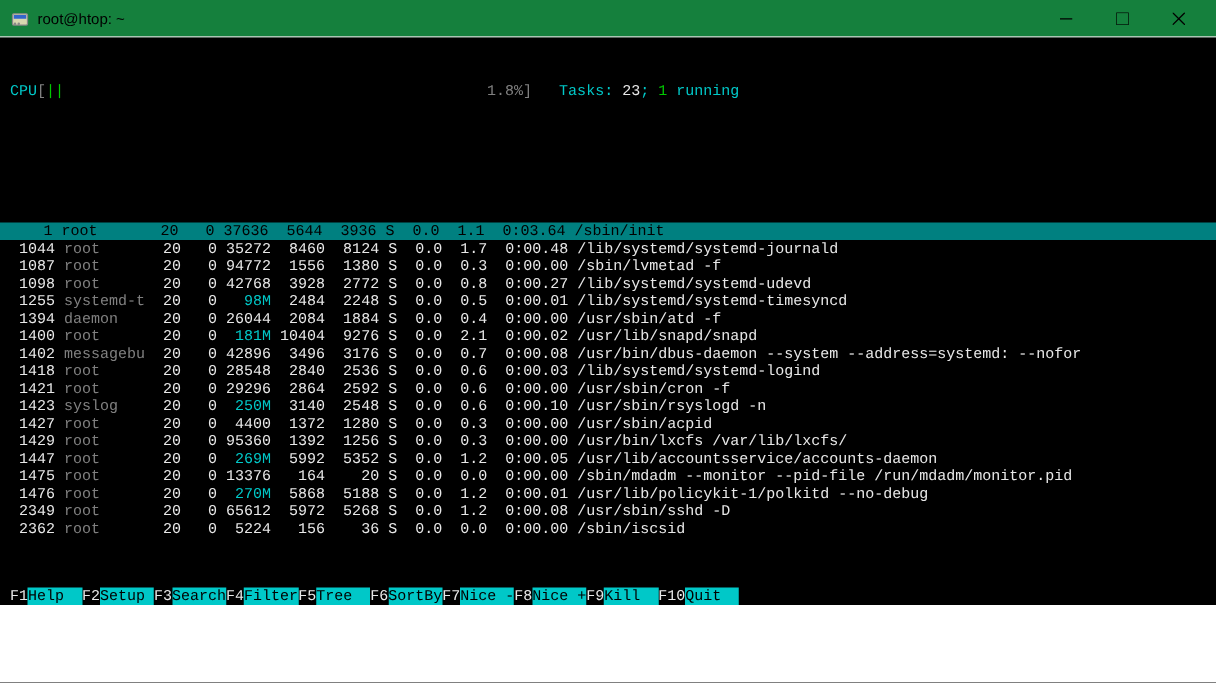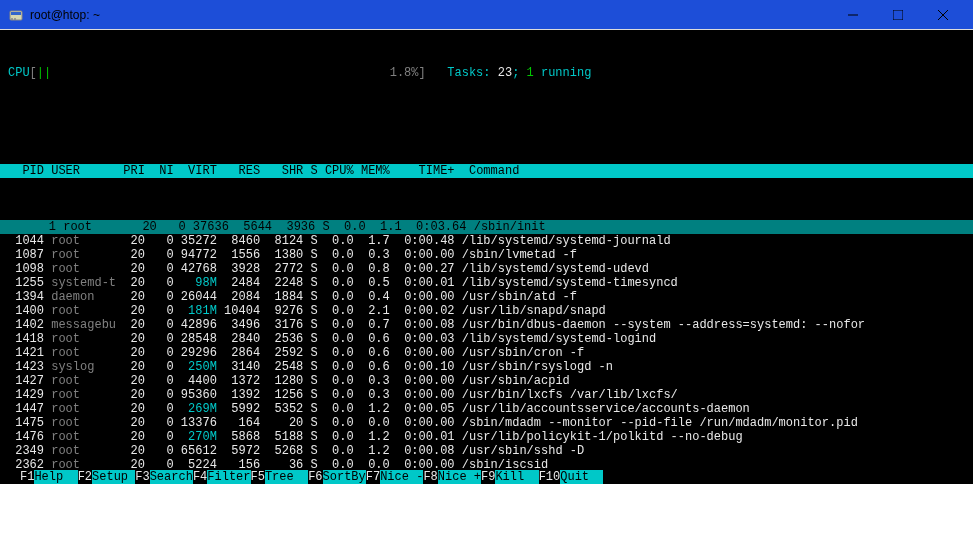--- a/index.html
+++ b/index.html
@@ -6,21 +6,21 @@
   body {
     font-family: "Consolas", "Monaco", "Courier New", monospace;
     font-size: 12px;
     background: #fff;
     width: 973px;
     height: 546px;
     overflow: hidden;
   }
   .titlebar {
     height: 30px;
-    background: #1d4ed8;
+    background: #15803d;
     display: flex;
     align-items: center;
     padding: 0 8px;
     border-bottom: 1px solid #ddd;
   }
   .titlebar-icon {
     width: 16px; height: 16px;
     margin-right: 6px;
     display: inline-flex; align-items: center; justify-content: center;
   }
@@ -46,29 +46,29 @@
   .ln { padding: 0 8px; height: 14px; }
   .hdr-row {
     background: #00c8c8;
     color: #000;
     padding: 0 8px;
     height: 14px;
   }
   .sel-row {
     background: #008080;
     color: #000;
-    padding: 0 20px;
+    padding: 0 6px;
     height: 14px;
   }
   .footer {
     position: absolute;
     bottom: 0; left: 0; right: 0;
     height: 14px;
     background: #000;
-    padding: 0 20px;
+    padding: 0 8px;
   }
   .fkey { color: #e8e8e8; }
   .flabel { background: #00c8c8; color: #000; }
 </style>
 </head>
 <body>
 
 <div class="titlebar">
   <span class="titlebar-icon">
     <svg width="16" height="16" viewBox="0 0 16 16">
@@ -94,18 +94,17 @@
         <line x1="0" y1="0" x2="10" y2="10" stroke="#000" stroke-width="1"></line>
         <line x1="10" y1="0" x2="0" y2="10" stroke="#000" stroke-width="1"></line>
       </svg>
   </div>
 </div>
 
 <div class="terminal">
   <div class="ln"><span class="cyan">CPU</span><span class="grey">[</span><span class="green">||</span><span class="grey">                                               1.8%]</span>   <span class="cyan">Tasks: </span><span class="white">23</span><span class="cyan">; </span><span class="green">1</span><span class="cyan"> running</span></div>
   <div class="ln"> </div>
 
-  <div class="hdr-row"><span id="h-pid">  PID</span> <span id="h-user">USER     </span> <span id="h-pri">PRI</span> <span id="h-ni"> NI</span> <span id="h-virt"> VIRT</span> <span id="h-res">  RES</span> <span id="h-shr">  SHR</span> <span id="h-s">S</span> <span id="h-cpu">CPU%</span> <span id="h-mem">MEM%</span> <span id="h-time">   TIME+</span>  <span id="h-cmd">Command</span></div>
 
   <div id="process-rows"><div class="sel-row">    1 root       20   0 37636  5644  3936 S  0.0  1.1  0:03.64 /sbin/init</div><div class="ln"><span class="white"> 1044</span> <span class="grey">root     </span> <span class="white"> 20</span> <span class="white">  0</span> <span class="white">35272</span> <span class="white"> 8460</span> <span class="white"> 8124</span> <span class="white">S</span> <span class="white"> 0.0</span> <span class="white"> 1.7</span> <span class="white"> 0:00.48</span> <span class="white">/lib/systemd/systemd-journald</span></div><div class="ln"><span class="white"> 1087</span> <span class="grey">root     </span> <span class="white"> 20</span> <span class="white">  0</span> <span class="white">94772</span> <span class="white"> 1556</span> <span class="white"> 1380</span> <span class="white">S</span> <span class="white"> 0.0</span> <span class="white"> 0.3</span> <span class="white"> 0:00.00</span> <span class="white">/sbin/lvmetad -f</span></div><div class="ln"><span class="white"> 1098</span> <span class="grey">root     </span> <span class="white"> 20</span> <span class="white">  0</span> <span class="white">42768</span> <span class="white"> 3928</span> <span class="white"> 2772</span> <span class="white">S</span> <span class="white"> 0.0</span> <span class="white"> 0.8</span> <span class="white"> 0:00.27</span> <span class="white">/lib/systemd/systemd-udevd</span></div><div class="ln"><span class="white"> 1255</span> <span class="grey">systemd-t</span> <span class="white"> 20</span> <span class="white">  0</span> <span class="cyan">  98M</span> <span class="white"> 2484</span> <span class="white"> 2248</span> <span class="white">S</span> <span class="white"> 0.0</span> <span class="white"> 0.5</span> <span class="white"> 0:00.01</span> <span class="white">/lib/systemd/systemd-timesyncd</span></div><div class="ln"><span class="white"> 1394</span> <span class="grey">daemon   </span> <span class="white"> 20</span> <span class="white">  0</span> <span class="white">26044</span> <span class="white"> 2084</span> <span class="white"> 1884</span> <span class="white">S</span> <span class="white"> 0.0</span> <span class="white"> 0.4</span> <span class="white"> 0:00.00</span> <span class="white">/usr/sbin/atd -f</span></div><div class="ln"><span class="white"> 1400</span> <span class="grey">root     </span> <span class="white"> 20</span> <span class="white">  0</span> <span class="cyan"> 181M</span> <span class="white">10404</span> <span class="white"> 9276</span> <span class="white">S</span> <span class="white"> 0.0</span> <span class="white"> 2.1</span> <span class="white"> 0:00.02</span> <span class="white">/usr/lib/snapd/snapd</span></div><div class="ln"><span class="white"> 1402</span> <span class="grey">messagebu</span> <span class="white"> 20</span> <span class="white">  0</span> <span class="white">42896</span> <span class="white"> 3496</span> <span class="white"> 3176</span> <span class="white">S</span> <span class="white"> 0.0</span> <span class="white"> 0.7</span> <span class="white"> 0:00.08</span> <span class="white">/usr/bin/dbus-daemon --system --address=systemd: --nofor</span></div><div class="ln"><span class="white"> 1418</span> <span class="grey">root     </span> <span class="white"> 20</span> <span class="white">  0</span> <span class="white">28548</span> <span class="white"> 2840</span> <span class="white"> 2536</span> <span class="white">S</span> <span class="white"> 0.0</span> <span class="white"> 0.6</span> <span class="white"> 0:00.03</span> <span class="white">/lib/systemd/systemd-logind</span></div><div class="ln"><span class="white"> 1421</span> <span class="grey">root     </span> <span class="white"> 20</span> <span class="white">  0</span> <span class="white">29296</span> <span class="white"> 2864</span> <span class="white"> 2592</span> <span class="white">S</span> <span class="white"> 0.0</span> <span class="white"> 0.6</span> <span class="white"> 0:00.00</span> <span class="white">/usr/sbin/cron -f</span></div><div class="ln"><span class="white"> 1423</span> <span class="grey">syslog   </span> <span class="white"> 20</span> <span class="white">  0</span> <span class="cyan"> 250M</span> <span class="white"> 3140</span> <span class="white"> 2548</span> <span class="white">S</span> <span class="white"> 0.0</span> <span class="white"> 0.6</span> <span class="white"> 0:00.10</span> <span class="white">/usr/sbin/rsyslogd -n</span></div><div class="ln"><span class="white"> 1427</span> <span class="grey">root     </span> <span class="white"> 20</span> <span class="white">  0</span> <span class="white"> 4400</span> <span class="white"> 1372</span> <span class="white"> 1280</span> <span class="white">S</span> <span class="white"> 0.0</span> <span class="white"> 0.3</span> <span class="white"> 0:00.00</span> <span class="white">/usr/sbin/acpid</span></div><div class="ln"><span class="white"> 1429</span> <span class="grey">root     </span> <span class="white"> 20</span> <span class="white">  0</span> <span class="white">95360</span> <span class="white"> 1392</span> <span class="white"> 1256</span> <span class="white">S</span> <span class="white"> 0.0</span> <span class="white"> 0.3</span> <span class="white"> 0:00.00</span> <span class="white">/usr/bin/lxcfs /var/lib/lxcfs/</span></div><div class="ln"><span class="white"> 1447</span> <span class="grey">root     </span> <span class="white"> 20</span> <span class="white">  0</span> <span class="cyan"> 269M</span> <span class="white"> 5992</span> <span class="white"> 5352</span> <span class="white">S</span> <span class="white"> 0.0</span> <span class="white"> 1.2</span> <span class="white"> 0:00.05</span> <span class="white">/usr/lib/accountsservice/accounts-daemon</span></div><div class="ln"><span class="white"> 1475</span> <span class="grey">root     </span> <span class="white"> 20</span> <span class="white">  0</span> <span class="white">13376</span> <span class="white">  164</span> <span class="white">   20</span> <span class="white">S</span> <span class="white"> 0.0</span> <span class="white"> 0.0</span> <span class="white"> 0:00.00</span> <span class="white">/sbin/mdadm --monitor --pid-file /run/mdadm/monitor.pid</span></div><div class="ln"><span class="white"> 1476</span> <span class="grey">root     </span> <span class="white"> 20</span> <span class="white">  0</span> <span class="cyan"> 270M</span> <span class="white"> 5868</span> <span class="white"> 5188</span> <span class="white">S</span> <span class="white"> 0.0</span> <span class="white"> 1.2</span> <span class="white"> 0:00.01</span> <span class="white">/usr/lib/policykit-1/polkitd --no-debug</span></div><div class="ln"><span class="white"> 2349</span> <span class="grey">root     </span> <span class="white"> 20</span> <span class="white">  0</span> <span class="white">65612</span> <span class="white"> 5972</span> <span class="white"> 5268</span> <span class="white">S</span> <span class="white"> 0.0</span> <span class="white"> 1.2</span> <span class="white"> 0:00.08</span> <span class="white">/usr/sbin/sshd -D</span></div><div class="ln"><span class="white"> 2362</span> <span class="grey">root     </span> <span class="white"> 20</span> <span class="white">  0</span> <span class="white"> 5224</span> <span class="white">  156</span> <span class="white">   36</span> <span class="white">S</span> <span class="white"> 0.0</span> <span class="white"> 0.0</span> <span class="white"> 0:00.00</span> <span class="white">/sbin/iscsid</span></div></div>
 
   <div class="footer" id="footer-bar"><span class="fkey">F1</span><span class="flabel">Help  </span><span class="fkey">F2</span><span class="flabel">Setup </span><span class="fkey">F3</span><span class="flabel">Search</span><span class="fkey">F4</span><span class="flabel">Filter</span><span class="fkey">F5</span><span class="flabel">Tree  </span><span class="fkey">F6</span><span class="flabel">SortBy</span><span class="fkey">F7</span><span class="flabel">Nice -</span><span class="fkey">F8</span><span class="flabel">Nice +</span><span class="fkey">F9</span><span class="flabel">Kill  </span><span class="fkey">F10</span><span class="flabel">Quit  </span></div>
 </div>
 
 </body></html>

